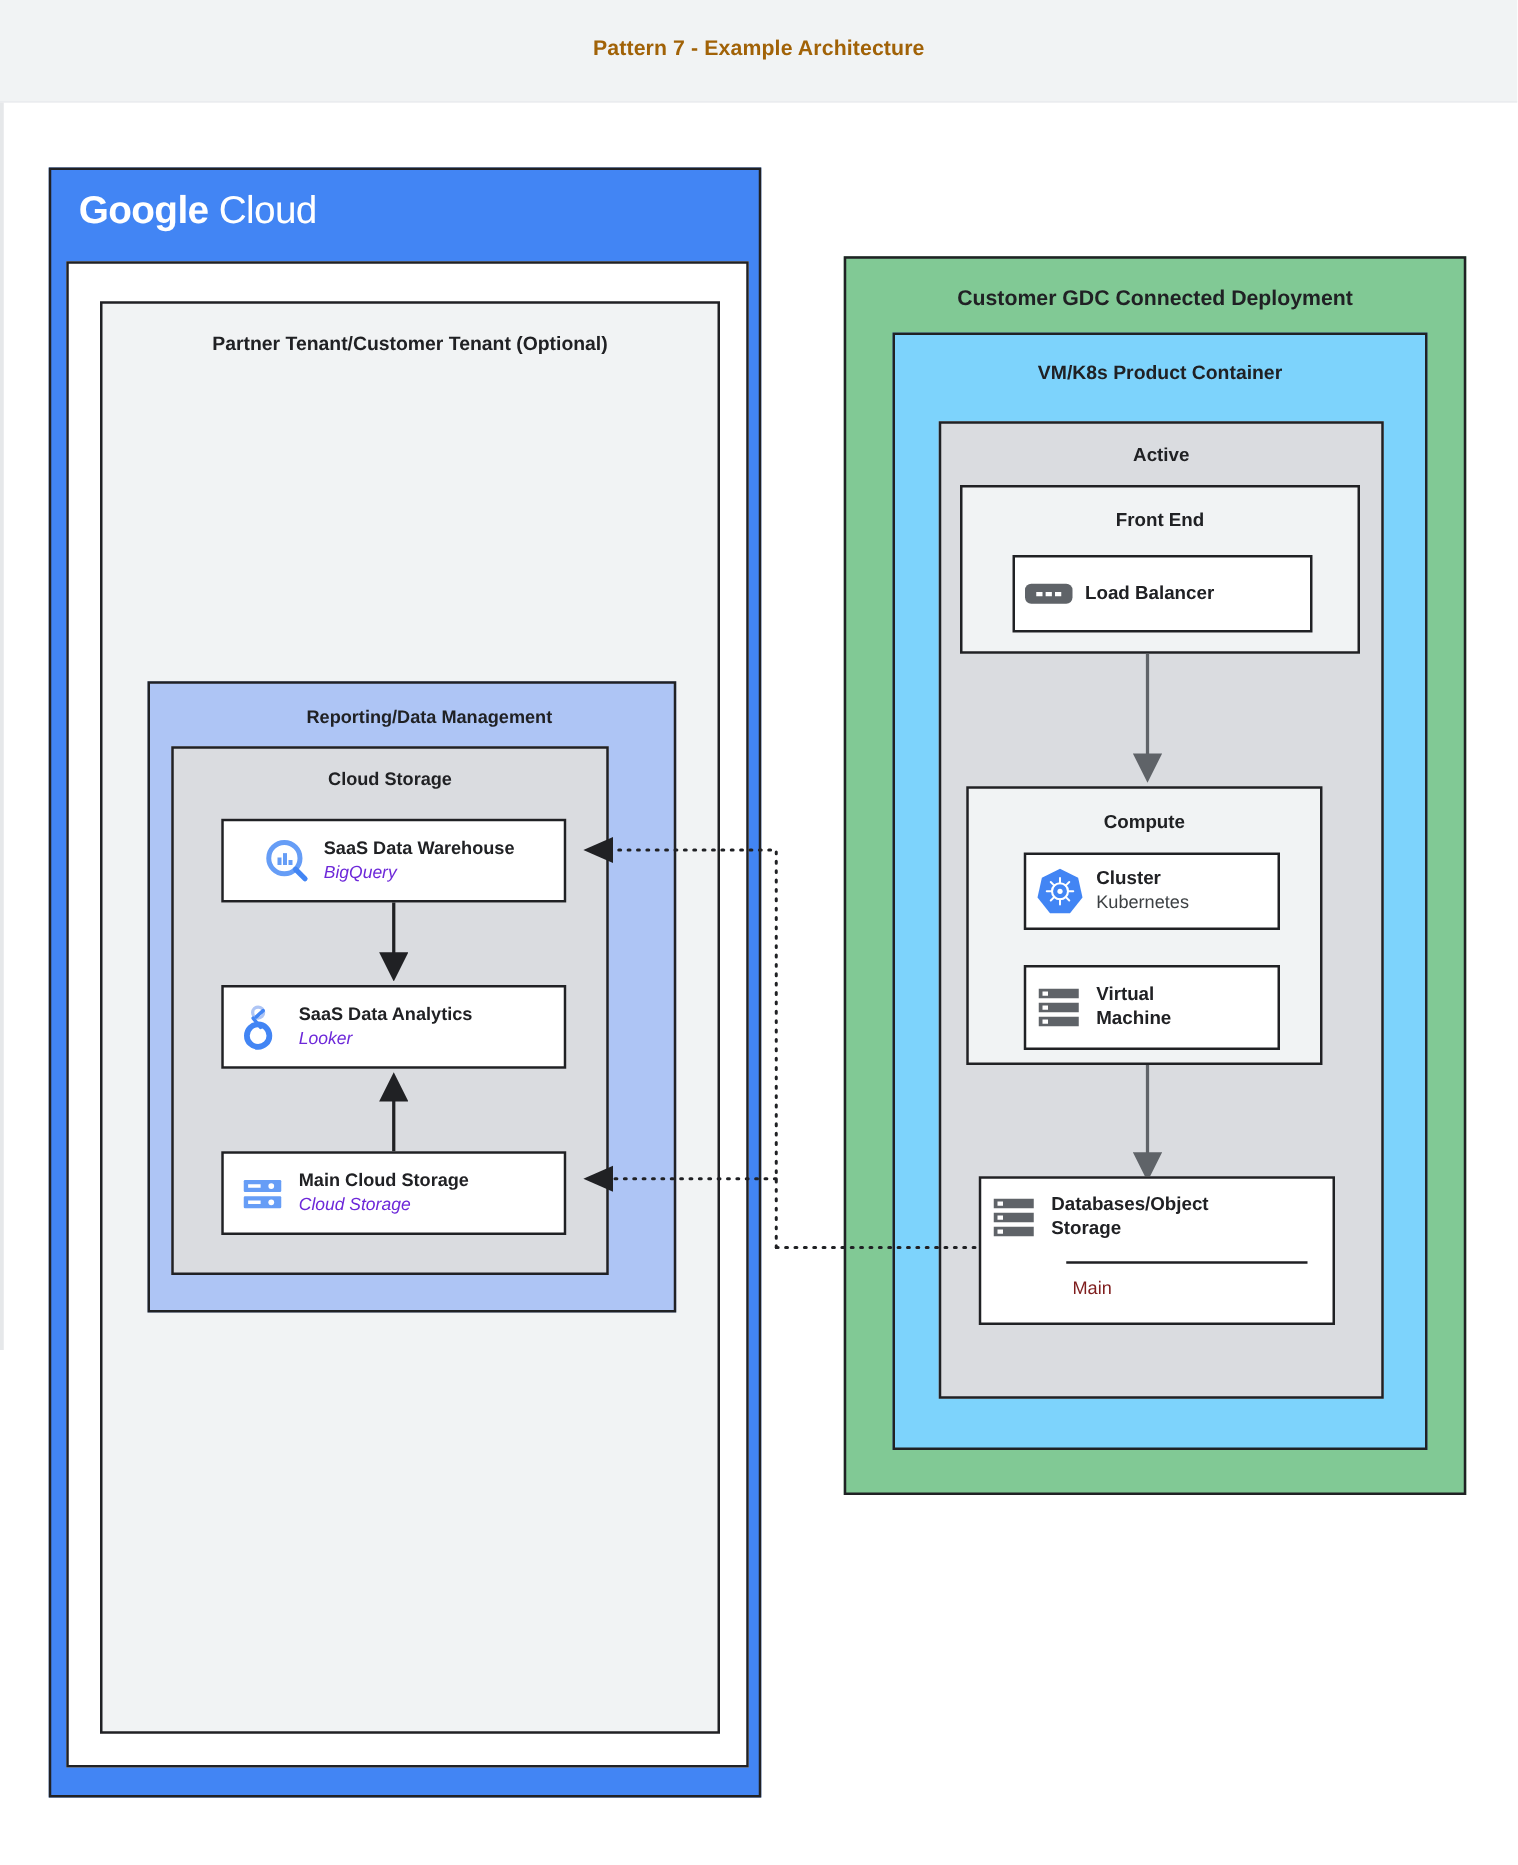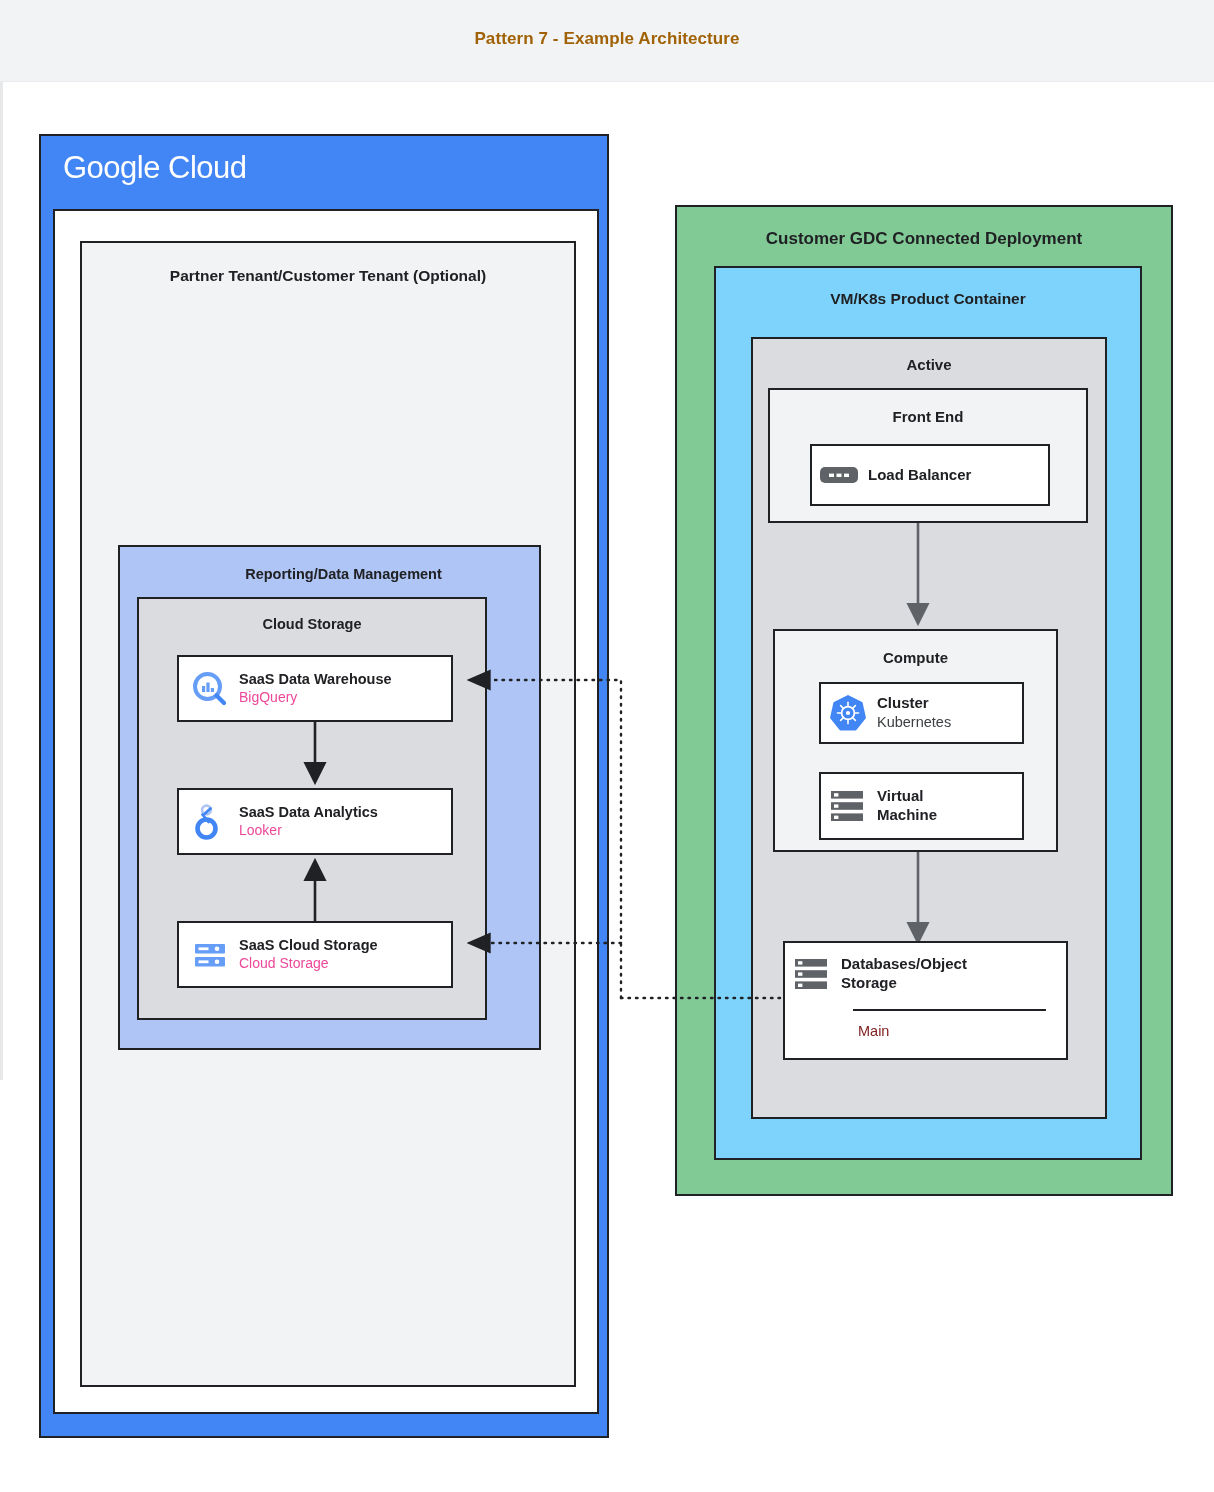--- a/index.html
+++ b/index.html
@@ -34,44 +34,44 @@
     position: absolute; left: 0; width: 100%;
     text-align: center; font-weight: bold; color: #202124;
   }
 
   
   #gcp-panel { left: 39px; top: 134px; width: 570px; height: 1304px; background: #4285f4; }
   #gcp-logo {
     position: absolute; left: 22px; top: 14px;
     font-size: 31px; color: #ffffff; white-space: nowrap; letter-spacing: -0.5px;
   }
-  #gcp-logo .g { font-weight: normal; margin-top: 38px; }
+  #gcp-logo .g { font-weight: bold; margin-top: 38px; }
   #gcp-logo .c { font-weight: normal; }
   #gcp-inner { left: 12px; top: 73px; width: 546px; height: 1205px; background: #ffffff; }
 
   #tenant-box { left: 25px; top: 30px; width: 496px; height: 1146px; background: #f1f3f4; }
   #tenant-box > .box-title { top: 24px; font-size: 15.5px; }
 
   #reporting-box { left: 36px; top: 302px; width: 423px; height: 505px; background: #aec5f5; }
   #reporting-box > .box-title { top: 19px; font-size: 14.5px; padding-left: 28px; }
 
   #cloudstorage-box { left: 17px; top: 50px; width: 350px; height: 423px; background: #dadce0; }
   #cloudstorage-box > .box-title { top: 17px; font-size: 14.5px; }
 
   
   .svc {
     position: absolute; background: #ffffff; border: 2px solid #202124;
     display: flex; align-items: center;
   }
   .svc .svc-icon { width: 46px; flex: 0 0 46px; display: flex; align-items: center; justify-content: center; margin-left: 8px; }
   .svc .svc-text { margin-left: 6px; }
   .svc .svc-name { font-size: 14.5px; font-weight: bold; color: #202124; line-height: 1.3; }
-  .svc .svc-sub  { font-size: 14px; font-weight: normal; color: #ec4899; line-height: 1.35; }
-
-  #svc-bq     { left: 38px; top: 56px; width: 276px; height: 67px; }
+  .svc .svc-sub  { font-size: 14px; font-weight: normal; color: #6d28d9; line-height: 1.35; font-style: italic; }
+
+  #svc-bq     { left: 38px; top: 56px; width: 276px; height: 67px; padding-left: 20px; }
   #svc-looker { left: 38px; top: 189px; width: 276px; height: 67px; }
   #svc-gcs    { left: 38px; top: 322px; width: 276px; height: 67px; }
 
   
   #gdc-panel { left: 675px; top: 205px; width: 498px; height: 991px; background: #81c995; }
   #gdc-panel > .box-title { top: 22px; font-size: 17px; }
 
   #vmk8s-box { left: 37px; top: 59px; width: 428px; height: 894px; background: #7dd3fc; }
   #vmk8s-box > .box-title { top: 22px; font-size: 15.5px; }
 
@@ -164,21 +164,21 @@
                 <svg width="38" height="32" viewBox="0 0 38 32">
                   <rect x="4" y="5" width="30" height="9.5" rx="1" fill="#669df6"></rect>
                   <rect x="7.5" y="8.4" width="10" height="2.8" fill="#ffffff"></rect>
                   <circle cx="26" cy="9.8" r="2.3" fill="#ffffff"></circle>
                   <rect x="4" y="18" width="30" height="9.5" rx="1" fill="#669df6"></rect>
                   <rect x="7.5" y="21.4" width="10" height="2.8" fill="#ffffff"></rect>
                   <circle cx="26" cy="22.8" r="2.3" fill="#ffffff"></circle>
                 </svg>
               </span>
               <span class="svc-text">
-                <span class="svc-name" style="display:block">SaaS Cloud Storage</span>
+                <span class="svc-name" style="display:block">Main Cloud Storage</span>
                 <span class="svc-sub" style="display:block">Cloud Storage</span>
               </span>
             </div>
 
             <svg class="conn" style="left:0;top:0;width:350px;height:423px">
               <defs>
                 <marker id="arrDark" markerWidth="9" markerHeight="9" refX="7.4" refY="4.5" orient="auto">
                   <path d="M0,0 L9,4.5 L0,9 z" fill="#202124"></path>
                 </marker>
               </defs>

